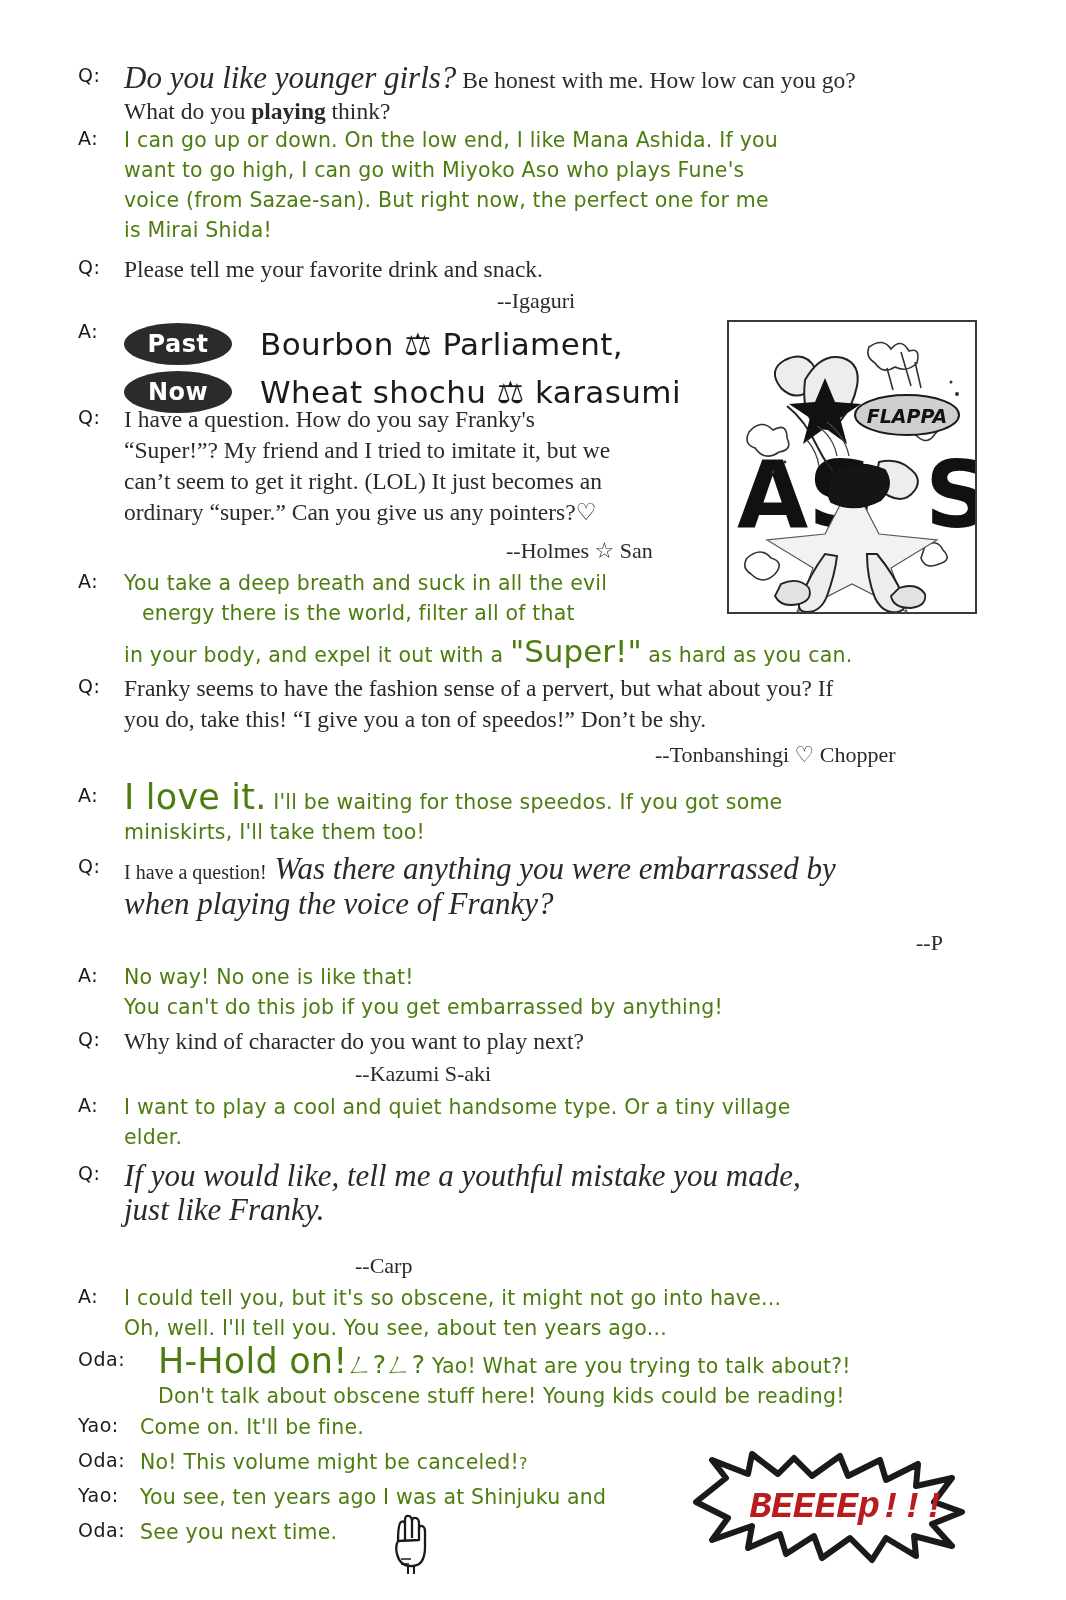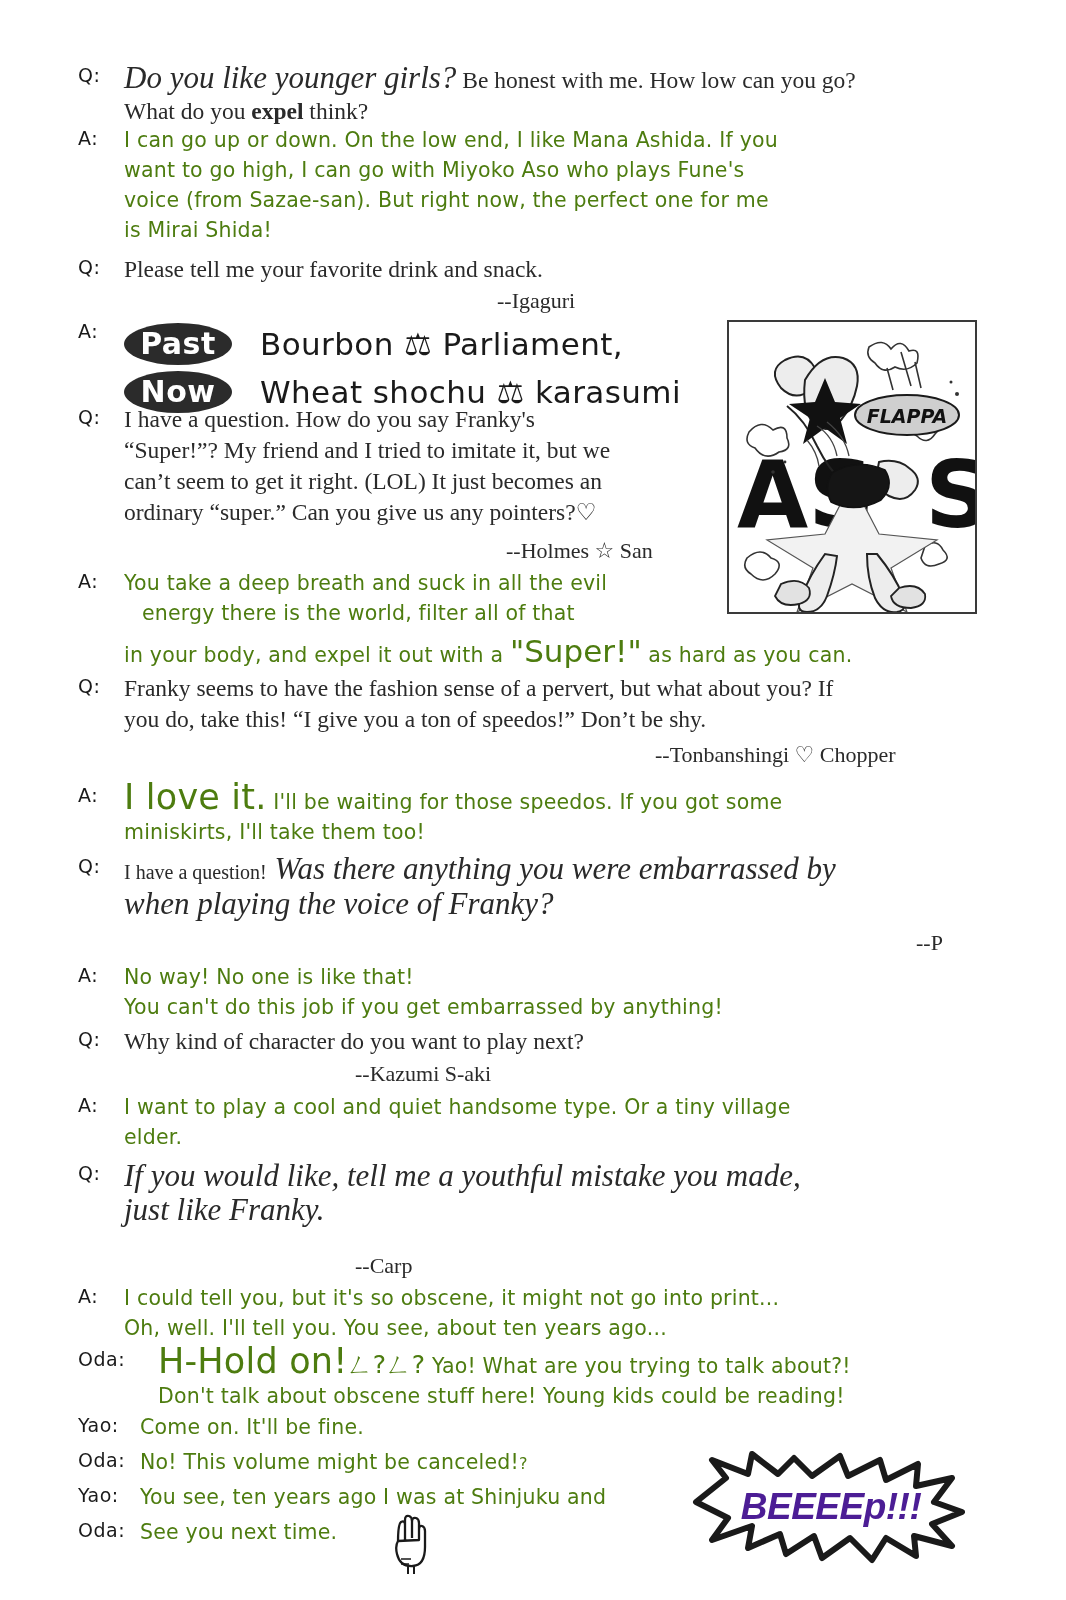--- a/index.html
+++ b/index.html
@@ -88,21 +88,21 @@
 
   
   .bubble {
     display: inline-flex;
     align-items: center;
     justify-content: center;
     background: #2b2b2b;
     color: #ffffff;
     border-radius: 50%;
     font-family: "DejaVu Sans", sans-serif;
-    font-size: 30px;
+    font-size: 24px;
     font-weight: bold;
     width: 108px;
     height: 42px;
     letter-spacing: 0.5px;
     vertical-align: middle;
   }
   .drinkline {
     font-family: "DejaVu Sans", sans-serif;
     font-size: 31px;
     line-height: 46px;
@@ -127,52 +127,52 @@
   
   .burst {
     position: absolute;
     left: 690px;
     top: 1448px;
     width: 276px;
     height: 118px;
   }
   .burst-text {
     position: absolute;
-    left: 0; top: 0;
+    left: 16px; top: 0;
     width: 276px; height: 118px;
     display: flex;
     align-items: center;
     justify-content: center;
-    font-family: Liberation Sans, sans-serif;
+    font-family: Liberation Mono, monospace;
     font-size: 37px;
     font-weight: bold;
     font-style: italic;
     letter-spacing: -0.5px;
-    color: #4c1d95;
+    color: #b91c1c;
     padding-left: 6px;
     box-sizing: border-box;
   }
 
   
   .doodle {
     position: absolute;
     font-family: "DejaVu Sans", sans-serif;
     color: #141414;
   }
 </style>
 </head>
 <body>
 
 <div class="page">
 
   <div class="row" style="left:78px; top:62px; width:880px;">
     <div class="label">Q:</div>
     <div class="body q">
       <span class="big">Do you like younger girls?</span><span> Be honest with me. How low can you go?</span><br>
-      <span>What do you </span><b>expel</b><span> think?</span>
+      <span>What do you </span><b>playing</b><span> think?</span>
     </div>
   </div>
 
   <div class="row" style="left:78px; top:125px; width:880px;">
     <div class="label">A:</div>
     <div class="body a">
       <span>I can go up or down. On the low end, I like Mana Ashida. If you</span><br>
       <span>want to go high, I can go with Miyoko Aso who plays Fune's</span><br>
       <span>voice (from Sazae-san). But right now, the perfect one for me</span><br>
       <span>is Mirai Shida!</span>
@@ -329,21 +329,21 @@
     <div class="body q">
       <span class="big">If you would like, tell me a youthful mistake you made,</span><br>
       <span class="big">just like Franky.</span>
     </div>
   </div>
   <div class="sig" style="left:355px; top:1253px;">--Carp</div>
 
   <div class="row" style="left:78px; top:1283px; width:890px;">
     <div class="label">A:</div>
     <div class="body a">
-      <span>I could tell you, but it's so obscene, it might not go into print...</span><br>
+      <span>I could tell you, but it's so obscene, it might not go into have...</span><br>
       <span>Oh, well. I'll tell you. You see, about ten years ago...</span>
     </div>
   </div>
 
   <div class="row" style="left:78px; top:1346px; width:900px;">
     <div class="label wide">Oda:</div>
     <div class="body a">
       <span class="indent"></span><span class="big">H-Hold on!</span><span class="doodle-inline" style="font-size:25px;">ㄥ?ㄥ?</span><span> Yao! What are you trying to talk about?!</span><br>
       <span class="indent">Don't talk about obscene stuff here! Young kids could be reading!</span>
     </div>

